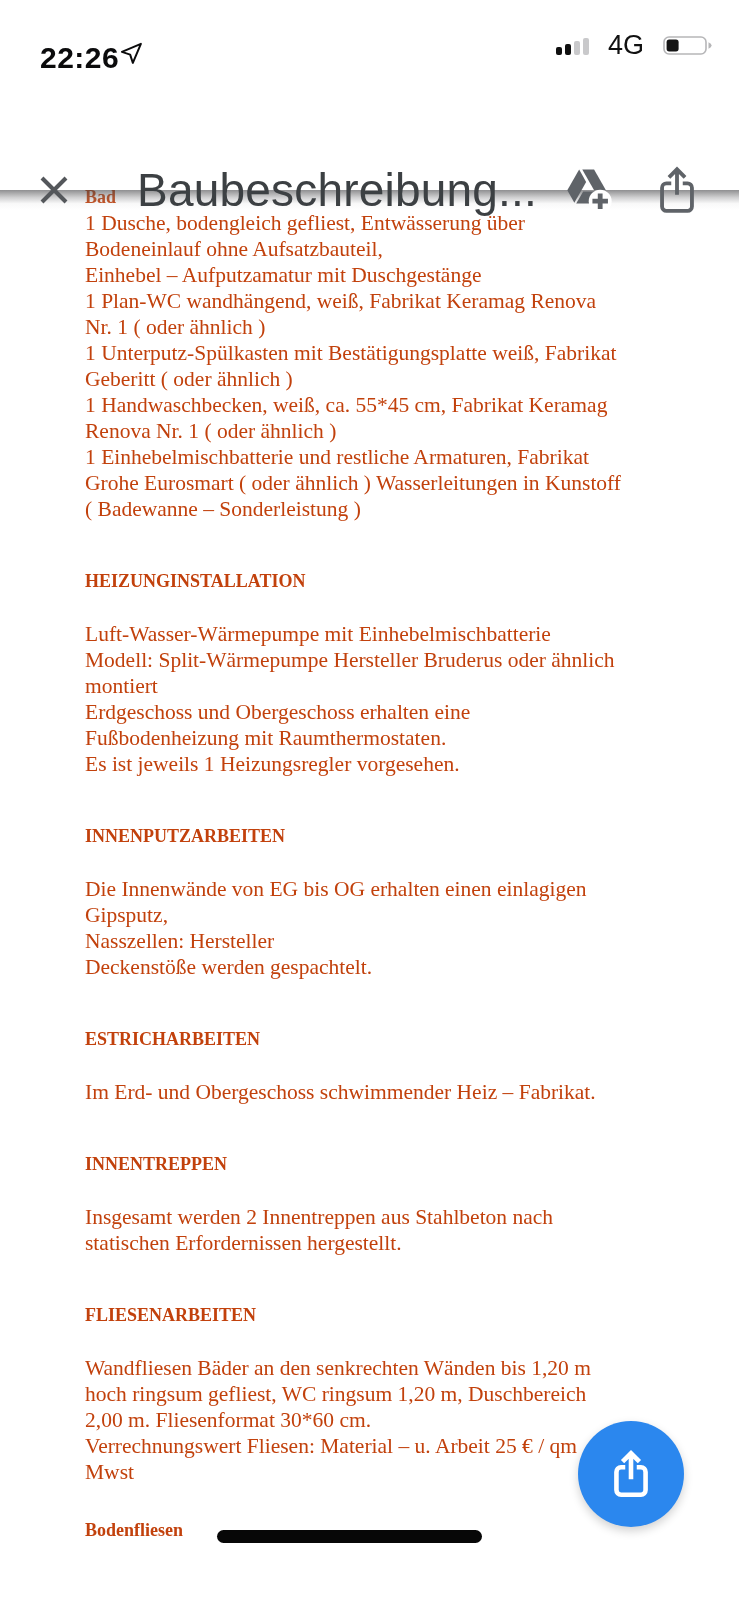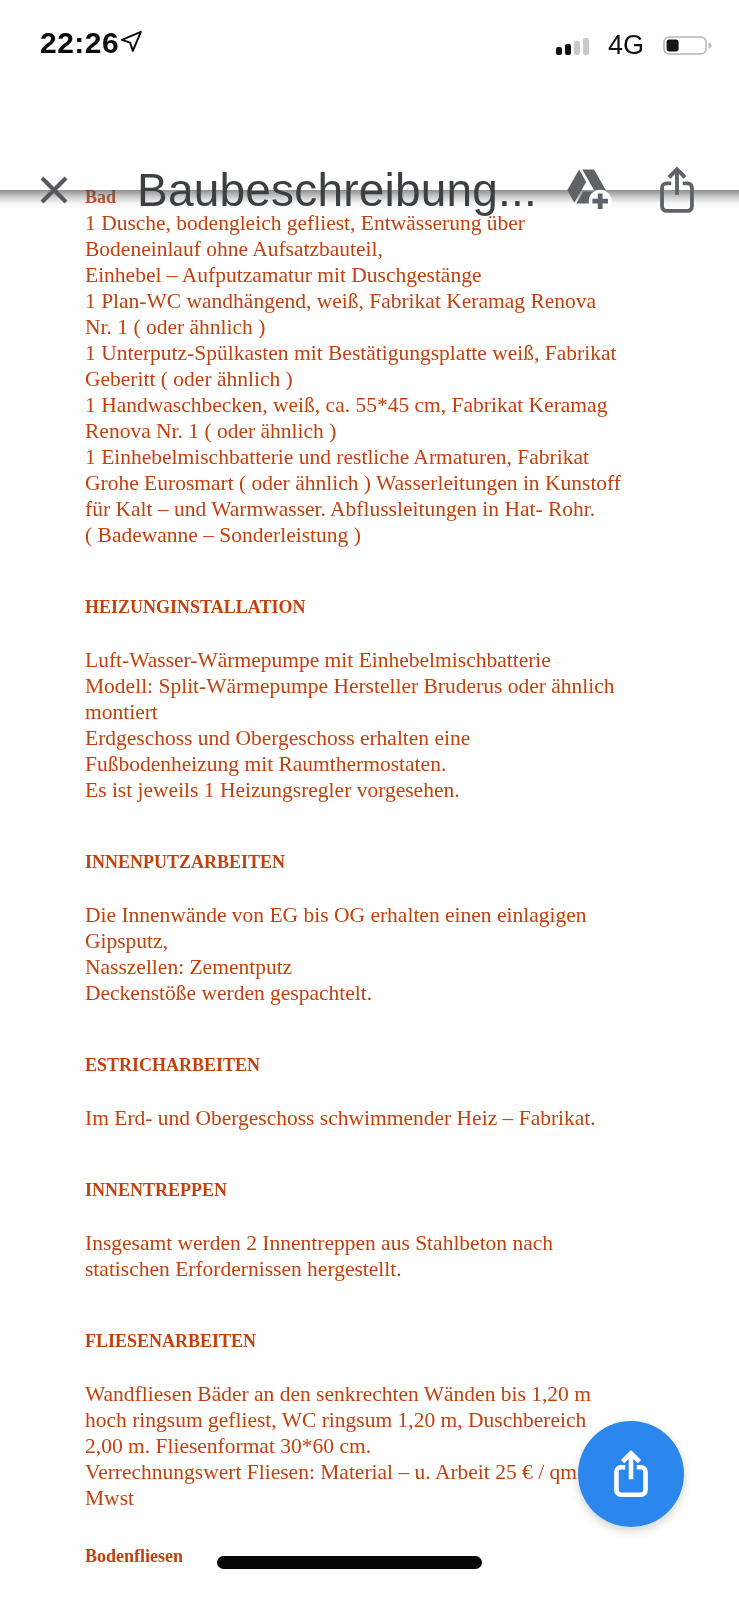--- a/index.html
+++ b/index.html
@@ -7,21 +7,21 @@
     position:relative; width:739px; height:1600px;
     background:#ffffff; overflow:hidden;
     font-family:"Liberation Sans", sans-serif;
   }
 
   
   .statusbar {
     position:absolute; top:0; left:0; right:0; height:72px;
     background:#fff; z-index:30;
   }
-  .sb-left { position:absolute; left:40px; top:26px; display:flex; align-items:center; }
+  .sb-left { position:absolute; left:40px; top:41px; display:flex; align-items:flex-start; }
   .sb-time { font-size:30px; font-weight:700; color:#0b0b0c; letter-spacing:.5px; }
   .sb-right { position:absolute; right:26px; top:30px; display:flex; align-items:center; gap:19px; }
   .sig { display:flex; align-items:flex-end; gap:3px; height:18px; }
   .sig i { display:block; width:6px; border-radius:2px; }
   .sig i:nth-child(1){ height:8px;  background:#101010; }
   .sig i:nth-child(2){ height:11px; background:#101010; }
   .sig i:nth-child(3){ height:14px; background:#c9c9cb; }
   .sig i:nth-child(4){ height:17px; background:#c9c9cb; }
   .sb-net { font-size:27px; color:#111; font-weight:400; }
   .batt { position:relative; width:50px; height:19px; }
@@ -152,41 +152,40 @@
           <div class="line">Bodeneinlauf ohne Aufsatzbauteil,</div>
           <div class="line">Einhebel – Aufputzamatur mit Duschgestänge</div>
           <div class="line">1 Plan-WC wandhängend, weiß, Fabrikat Keramag Renova</div>
           <div class="line">Nr. 1 ( oder ähnlich )</div>
           <div class="line">1 Unterputz-Spülkasten mit Bestätigungsplatte weiß, Fabrikat</div>
           <div class="line">Geberitt ( oder ähnlich )</div>
           <div class="line">1 Handwaschbecken, weiß, ca. 55*45 cm, Fabrikat Keramag</div>
           <div class="line">Renova Nr. 1 ( oder ähnlich )</div>
           <div class="line">1 Einhebelmischbatterie und restliche Armaturen, Fabrikat</div>
           <div class="line">Grohe Eurosmart ( oder ähnlich ) Wasserleitungen in Kunstoff</div>
-          <div class="line">für Kalt – und Warmwasser. Abflussleitungen in Hat- Rohr.</div>
           <div class="line">( Badewanne – Sonderleistung )</div>
         </section>
         <section class="sec">
           <div class="heading">
             <span>HEIZUNGINSTALLATION</span>
           </div>
           <div class="line">Luft-Wasser-Wärmepumpe mit Einhebelmischbatterie</div>
           <div class="line">Modell: Split-Wärmepumpe Hersteller Bruderus oder ähnlich</div>
           <div class="line">montiert</div>
           <div class="line">Erdgeschoss und Obergeschoss erhalten eine</div>
           <div class="line">Fußbodenheizung mit Raumthermostaten.</div>
           <div class="line">Es ist jeweils 1 Heizungsregler vorgesehen.</div>
         </section>
         <section class="sec">
           <div class="heading">
             <span>INNENPUTZARBEITEN</span>
           </div>
           <div class="line">Die Innenwände von EG bis OG erhalten einen einlagigen</div>
           <div class="line">Gipsputz,</div>
-          <div class="line">Nasszellen: Zementputz</div>
+          <div class="line">Nasszellen: Hersteller</div>
           <div class="line">Deckenstöße werden gespachtelt.</div>
         </section>
         <section class="sec">
           <div class="heading">
             <span>ESTRICHARBEITEN</span>
           </div>
           <div class="line">Im Erd- und Obergeschoss schwimmender Heiz – Fabrikat.</div>
         </section>
         <section class="sec">
           <div class="heading">

